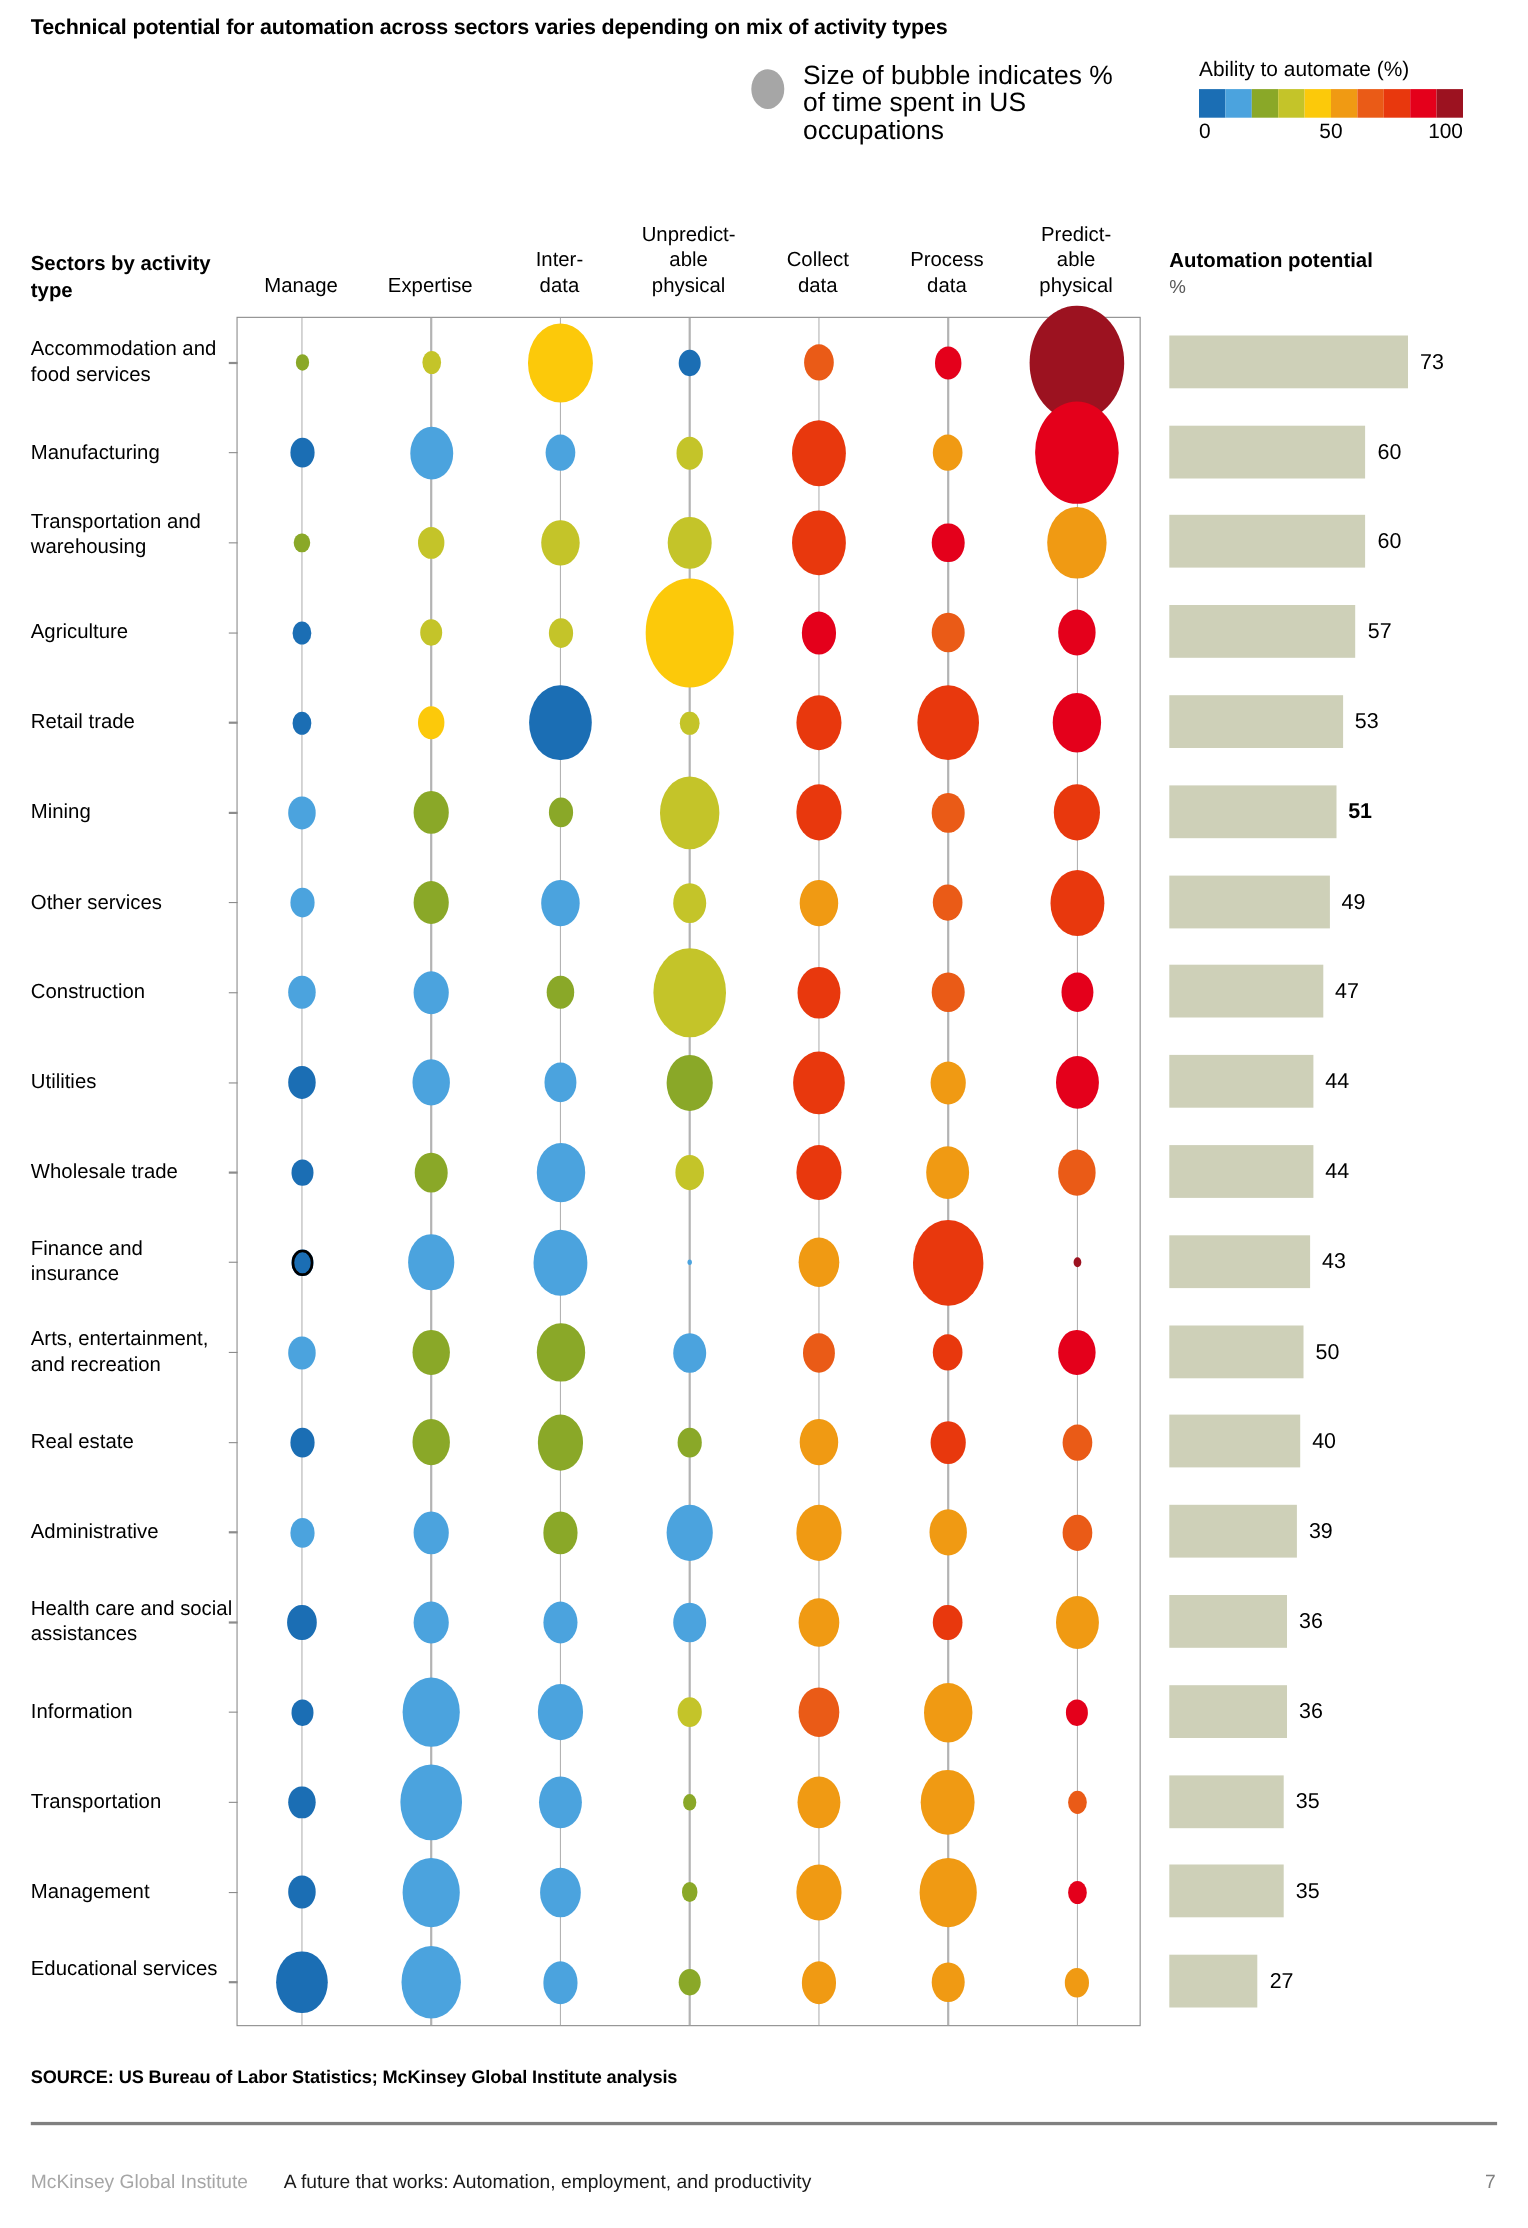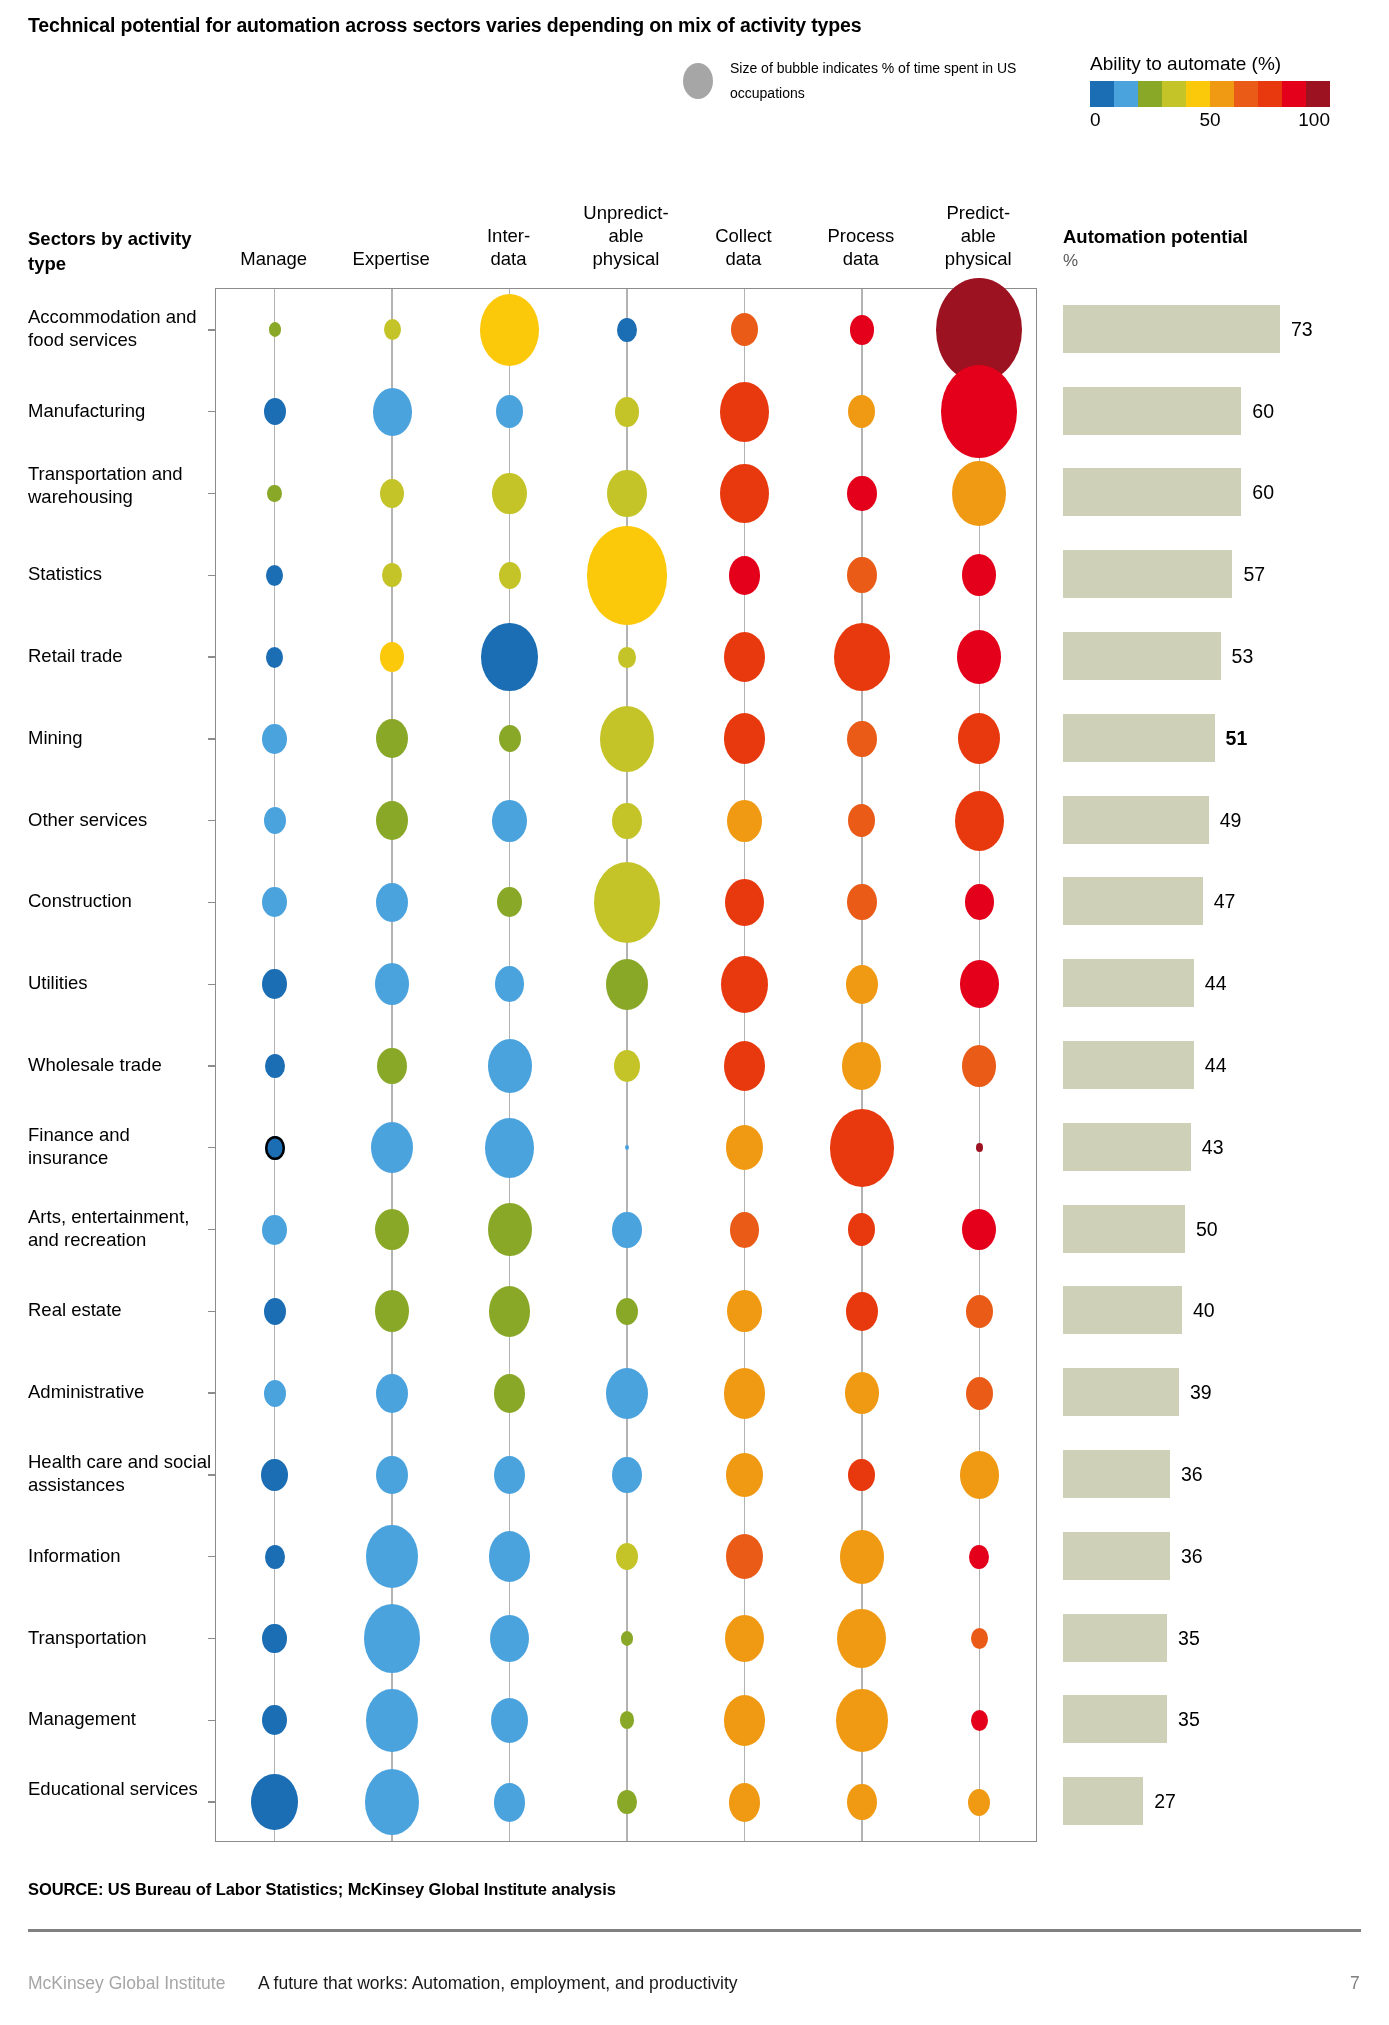--- a/index.html
+++ b/index.html
@@ -18,21 +18,21 @@
   }
 
   
   #size-legend{left:683px;top:56px;width:340px;}
   #size-legend .swatch{
     position:absolute;left:0;top:7px;width:30px;height:36px;
     border-radius:50%;background:#a6a6a6;
   }
   #size-legend .txt{
     position:absolute;left:47px;top:0;width:290px;
-    font-size:14px;line-height:25px;
+    font-size:24px;line-height:25px;
   }
 
   
   #color-legend{left:1090px;top:52px;width:260px;}
   #color-legend .cl-title{font-size:19px;line-height:24px;white-space:nowrap;}
   #color-legend .cl-bar{
     margin-top:5px;display:flex;width:240px;height:26px;
   }
   #color-legend .cl-bar span{flex:1 1 0;display:block;height:100%;}
   #color-legend .cl-ticks{
@@ -319,21 +319,21 @@
     <div class="bubble" title="Educational services — Unpredictable physical" style="width: 19.6px; height: 23.912px; left: 401.2px; top: 1501.15px; background: rgb(138, 168, 40);"></div>
     <div class="bubble" title="Educational services — Collect data" style="width: 31.85px; height: 38.857px; left: 512.504px; top: 1493.68px; background: rgb(240, 154, 19);"></div>
     <div class="bubble" title="Educational services — Process data" style="width: 29.4px; height: 35.868px; left: 631.157px; top: 1495.17px; background: rgb(240, 154, 19);"></div>
     <div class="bubble" title="Educational services — Predictable physical" style="width: 22.05px; height: 26.901px; left: 752.261px; top: 1499.65px; background: rgb(240, 154, 19);"></div>
   </div>
 
 <div id="rowlabels">
     <div class="rowlabel" style="top: 304.895px;">Accommodation and food services</div>
     <div class="rowlabel" style="top: 398.684px;">Manufacturing</div>
     <div class="rowlabel" style="top: 462px;">Transportation and warehousing</div>
-    <div class="rowlabel" style="top: 562.263px;">Statistics</div>
+    <div class="rowlabel" style="top: 562.263px;">Agriculture</div>
     <div class="rowlabel" style="top: 644.053px;">Retail trade</div>
     <div class="rowlabel" style="top: 725.842px;">Mining</div>
     <div class="rowlabel" style="top: 807.632px;">Other services</div>
     <div class="rowlabel" style="top: 889.421px;">Construction</div>
     <div class="rowlabel" style="top: 971.211px;">Utilities</div>
     <div class="rowlabel" style="top: 1053px;">Wholesale trade</div>
     <div class="rowlabel" style="top: 1122.79px;">Finance and insurance</div>
     <div class="rowlabel" style="top: 1204.58px;">Arts, entertainment, and recreation</div>
     <div class="rowlabel" style="top: 1298.37px;">Real estate</div>
     <div class="rowlabel" style="top: 1380.16px;">Administrative</div>

